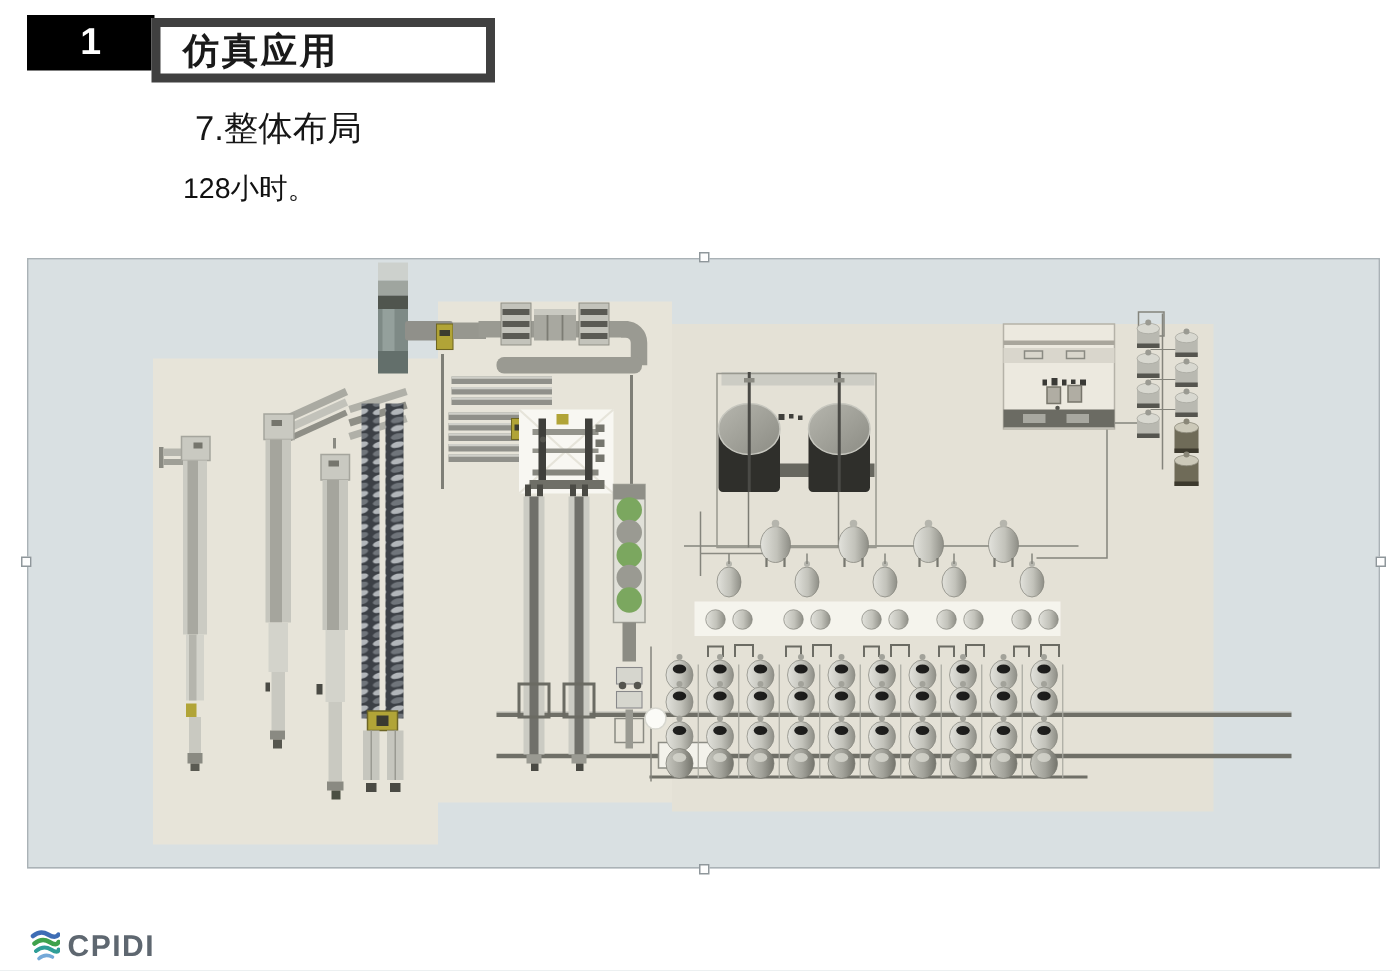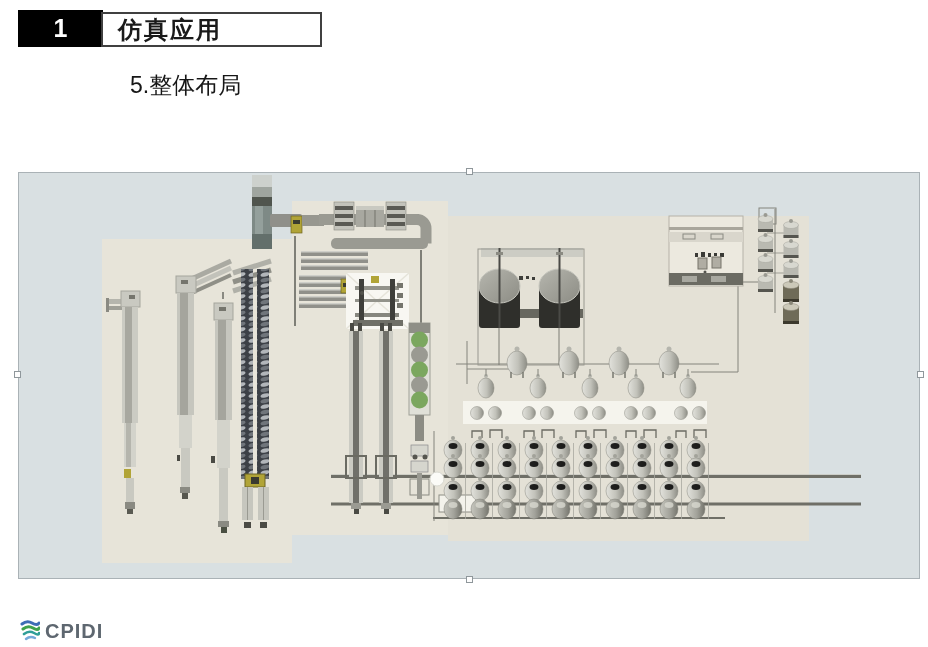--- a/index.html
+++ b/index.html
@@ -8,21 +8,21 @@
     font-family:"Liberation Sans","DejaVu Sans",sans-serif;color:#1a1a1a;
   }
   .slide{position:absolute;inset:0;}
   
   .hdr-num{
     position:absolute;left:18px;top:10px;width:85px;height:37px;background:#000;
     color:#fff;font-size:25px;font-weight:bold;display:flex;align-items:center;justify-content:center;
   }
   .hdr-title{
     position:absolute;left:101px;top:12px;width:202px;height:31px;background:#fff;
-    border:2px solid #404040;font-size:24px;font-weight:bold;display:flex;align-items:center;
+    border:6px solid #404040;font-size:24px;font-weight:bold;display:flex;align-items:center;
     padding-left:15px;letter-spacing:2px;
   }
   .subtitle{position:absolute;left:130px;top:70px;font-size:23px;color:#161616;}
   .bodytext{position:absolute;left:122px;top:113px;width:775px;font-size:19px;line-height:27px;color:#111;}
   
   .figure{
     position:absolute;left:18px;top:172px;width:900px;height:405px;
     background:var(--fig-bg,#d9e0e2);border:1px solid #aab2b6;box-sizing:content-box;
   }
   .figure svg{position:absolute;left:0;top:0;}
@@ -43,22 +43,23 @@
 
 <div class="slide">
 
   <div class="hdr-num">
     <span>1</span>
   </div>
   <div class="hdr-title">
     <span>仿真应用</span>
   </div>
 
-  <div class="subtitle">5.整体布局</div>
+  <div class="subtitle">7.整体布局</div>
   <div class="bodytext">
+    <div>128小时。</div>
   </div>
 
   <div class="figure">
     <svg id="figsvg" width="900" height="405" viewBox="0 0 900 405">
       <defs>
         <linearGradient id="gEgg" x1="0" y1="0" x2="1" y2="0">
           <stop offset="0" stop-color="#e2e2dc"></stop>
             <stop offset="0.55" stop-color="#c2c2ba"></stop>
             <stop offset="1" stop-color="#8e8e86"></stop>
         </linearGradient>

